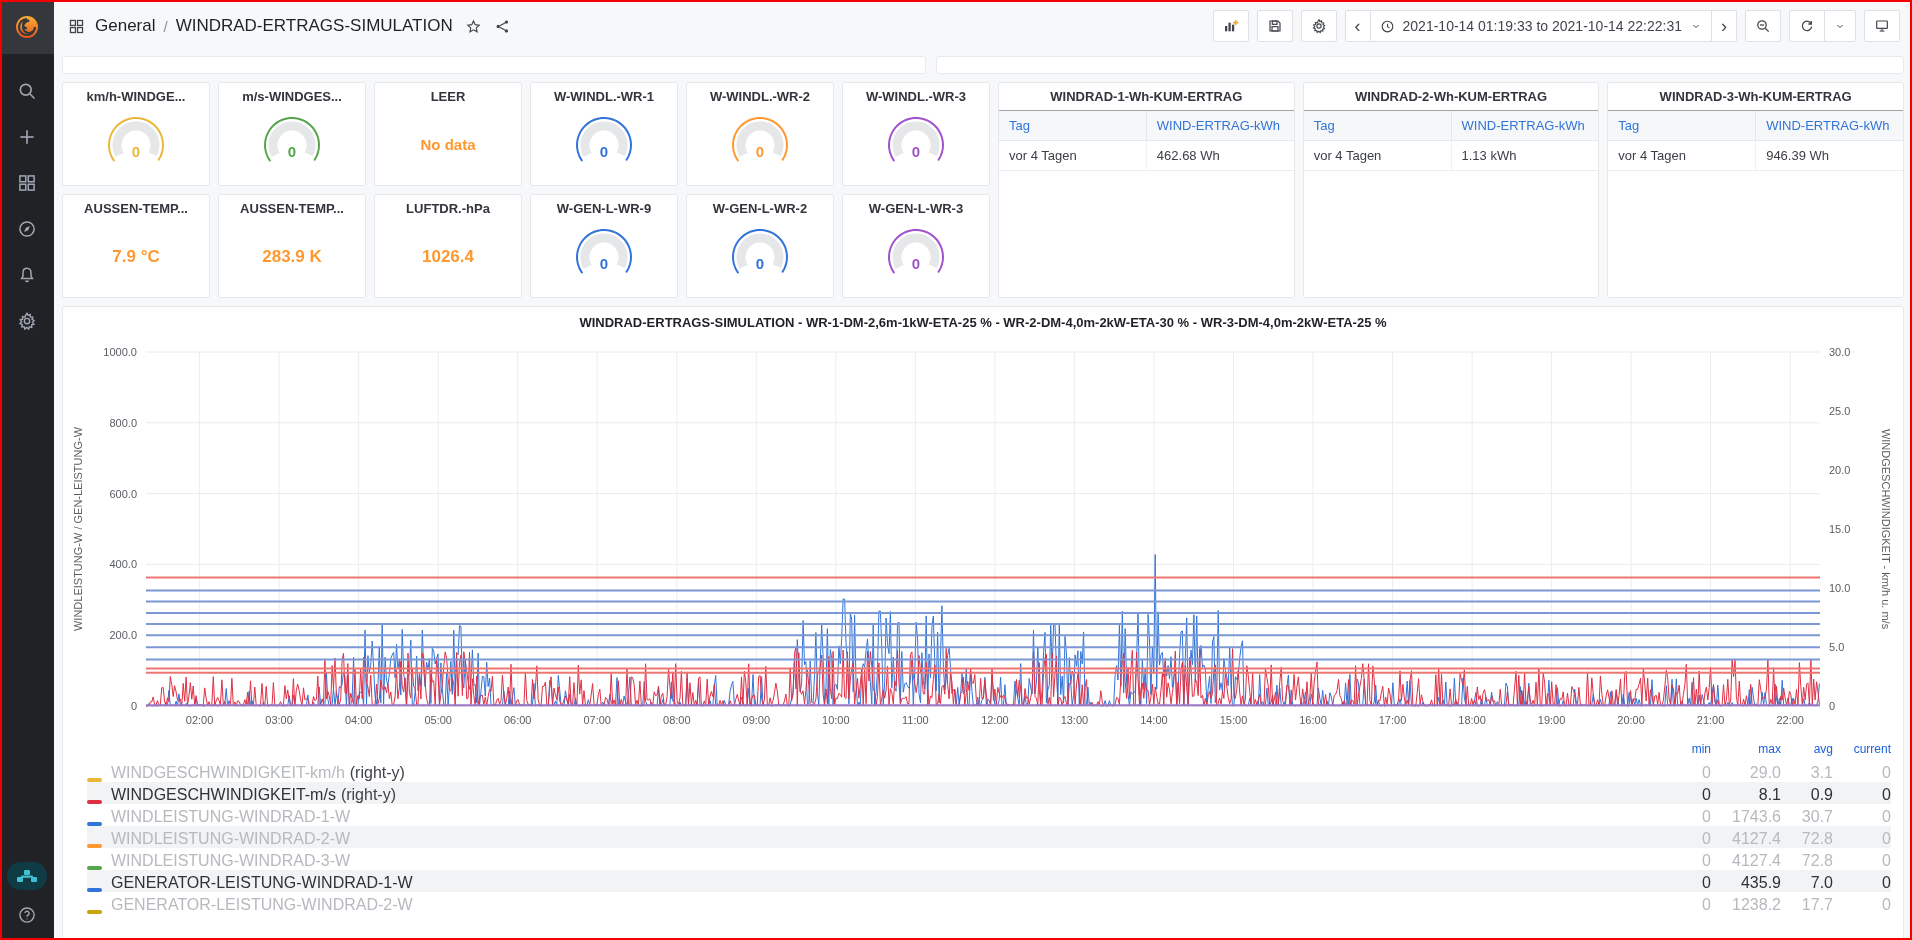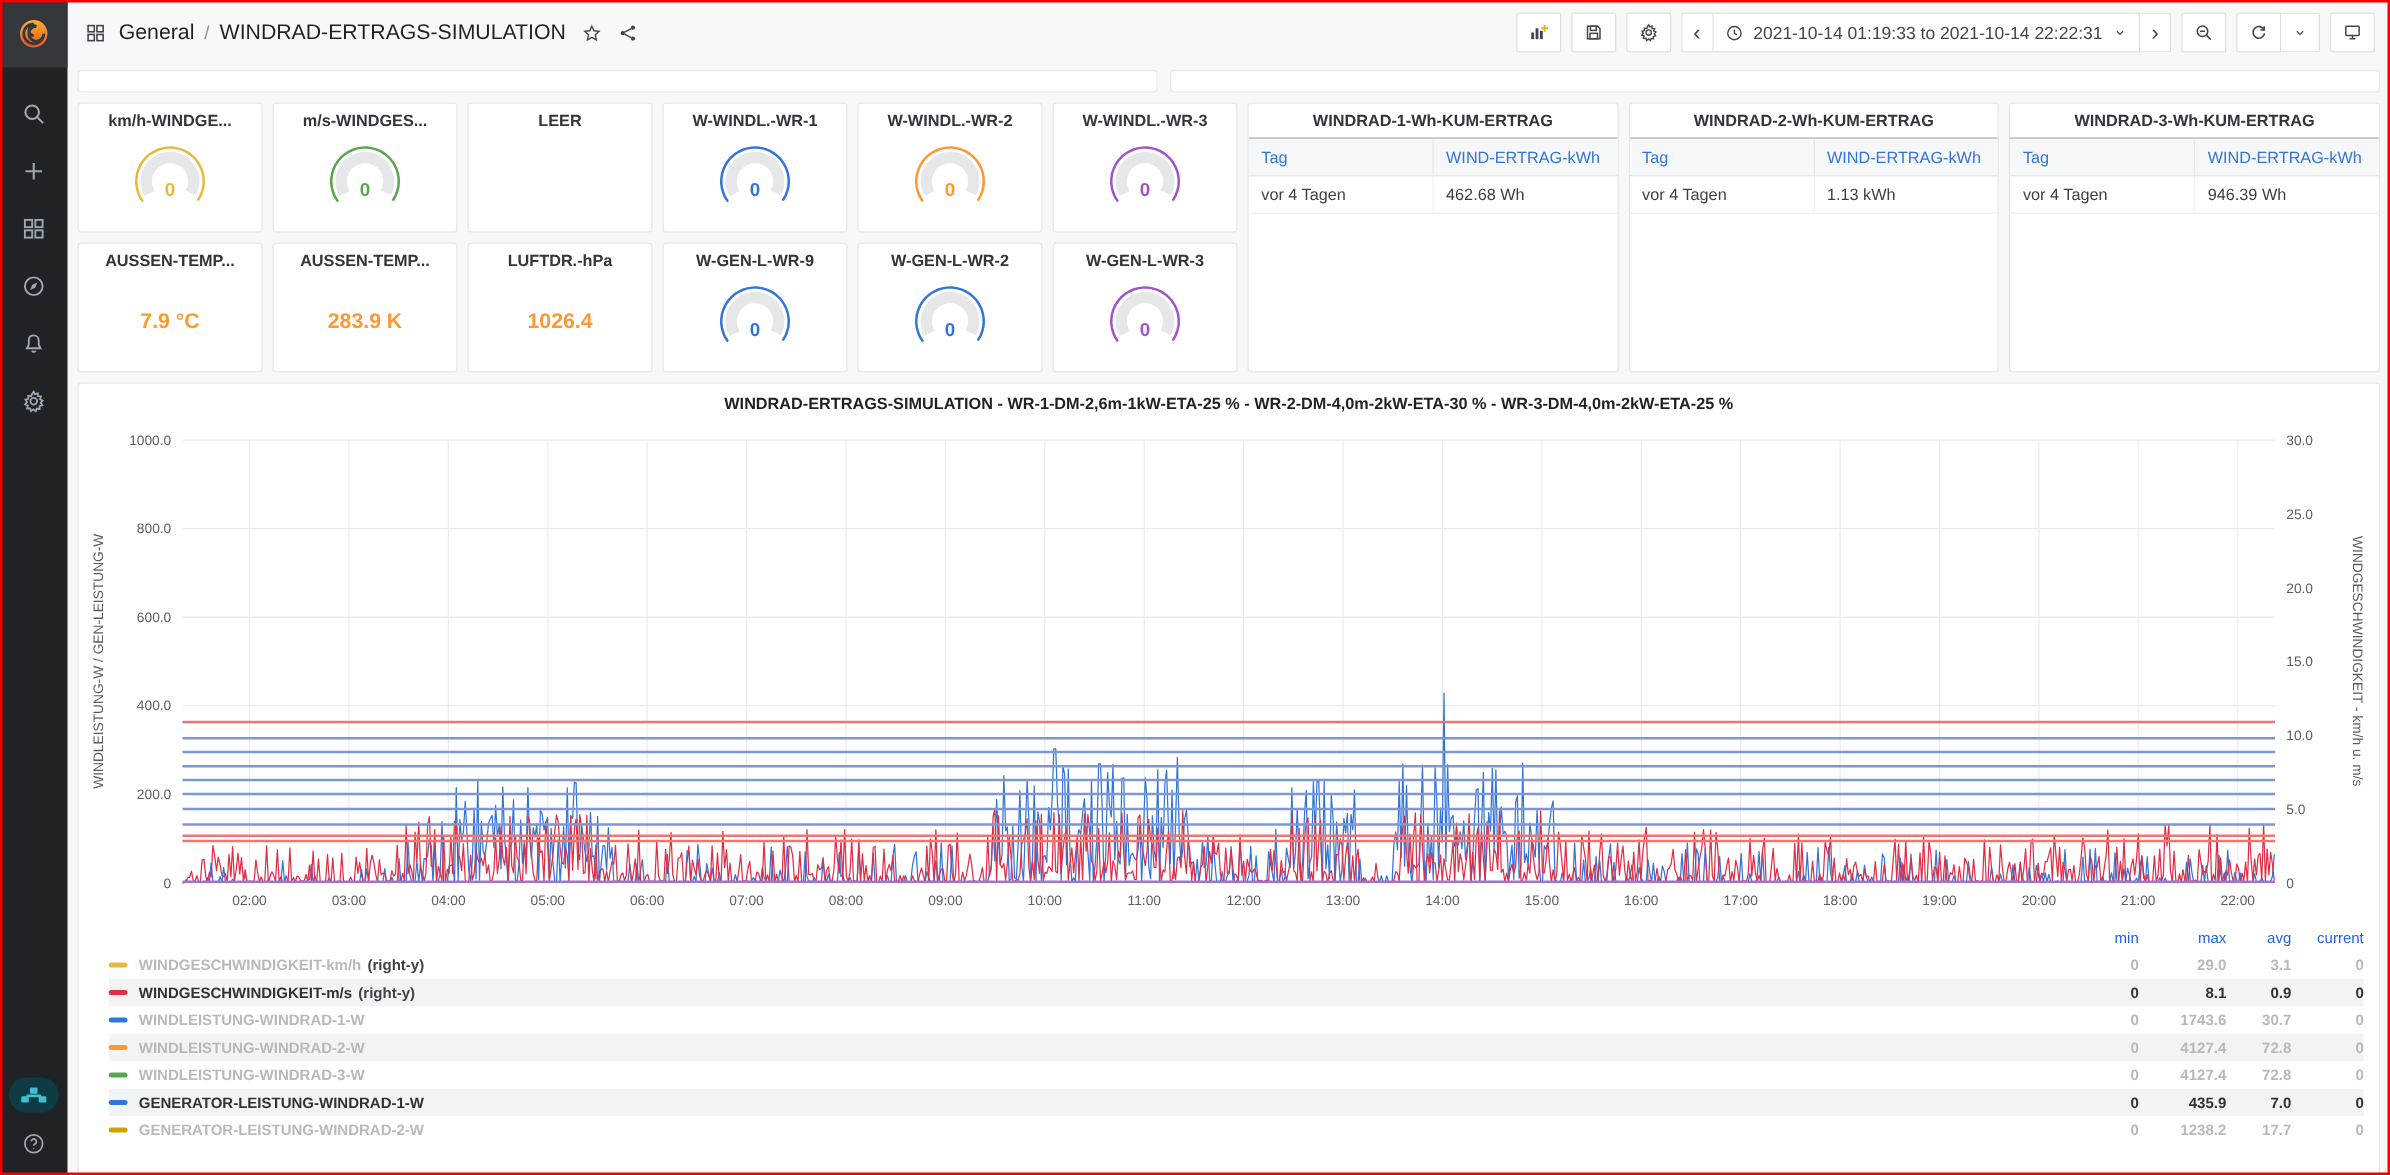--- a/index.html
+++ b/index.html
@@ -60,21 +60,21 @@
   
   .chart-panel{margin-top:8px;background:#fff;border:1px solid #e4e7ec;border-radius:3px;height:650px;box-sizing:border-box;}
   .chart-title{font-size:13px;font-weight:600;color:#1f2126;text-align:center;padding:8px 0 2px 0;cursor:pointer;}
   .chart-svg-wrap{width:1830px;margin:0 auto;}
   svg text.tick{font-size:11px;fill:#5a5d63;font-family:"Liberation Sans",sans-serif;}
   svg text.axis-label{font-size:11px;fill:#5a5d63;font-family:"Liberation Sans",sans-serif;}
 
   .legend{padding:4px 12px 0 24px;}
   .lheader{display:flex;align-items:flex-start;height:18px;font-size:12px;font-weight:400;}
   .lheader .lcell{color:#1f62e0;cursor:pointer;}
-  .lrow{display:flex;align-items:center;height:22px;font-size:12px;font-weight:bold;}
+  .lrow{display:flex;align-items:flex-end;height:22px;font-size:16px;}
   .lrow.zebra{background:#f2f3f5;}
   .lswatch{width:15px;height:4px;border-radius:2px;margin-right:9px;flex:none;cursor:pointer;}
   .lname{cursor:pointer;}
   .lname.dim{color:#b6b9be;}
   .lname.active{color:#303237;}
   .lsuffix{color:#3f4248;margin-left:5px;}
   .lspace{flex:1;}
   .lcell{width:66px;text-align:right;flex:none;}
   .lcell.w-max{width:70px;}
   .lcell.w-avg{width:52px;}
@@ -278,20 +278,21 @@
         <div class="gauge-wrap">
           <svg width="80" height="60" viewBox="0 0 80 60">
             <path d="M17.9,46.5 L 15.9,43.3 L 14.5,39.8 L 13.5,36.2 L 13.0,32.4 L 13.1,28.6 L 13.7,24.9 L 14.8,21.3 L 16.4,17.9 L 18.4,14.8 L 20.9,11.9 L 23.8,9.4 L 26.9,7.4 L 30.3,5.8 L 33.9,4.7 L 37.6,4.1 L 41.4,4.0 L 45.2,4.5 L 48.8,5.5 L 52.3,6.9 L 55.5,8.9 L 58.4,11.3 L 61.0,14.0 L 63.1,17.1 L 64.9,20.5 L 66.1,24.0 L 66.8,27.7 L 67.0,31.5 L 66.7,35.2 L 65.8,38.9 L 64.5,42.4 L 62.6,45.7" stroke="#56A64B" stroke-width="2" fill="none" stroke-linecap="round"></path>
             <path d="M23.7,40.8 L 22.5,38.4 L 21.6,35.9 L 21.1,33.3 L 21.0,30.7 L 21.2,28.0 L 21.8,25.4 L 22.8,23.0 L 24.1,20.7 L 25.7,18.5 L 27.5,16.7 L 29.7,15.1 L 32.0,13.8 L 34.4,12.8 L 37.0,12.2 L 39.7,12.0 L 42.3,12.1 L 44.9,12.6 L 47.4,13.5 L 49.8,14.7 L 52.0,16.2 L 53.9,18.0 L 55.6,20.1 L 56.9,22.4 L 58.0,24.8 L 58.7,27.4 L 59.0,30.0 L 58.9,32.7 L 58.5,35.3 L 57.7,37.8 L 56.6,40.2" stroke="#e6e7e9" stroke-width="9" fill="none"></path>
             <text x="40" y="43" text-anchor="middle" font-size="15" font-weight="bold" fill="#56A64B" font-family="Liberation Sans, sans-serif">0</text>
           </svg>
         </div>
       </div>
       <div class="panel stat-panel">
         <div class="panel-title">LEER</div>
+        <div class="nodata">No data</div>
       </div>
       <div class="panel stat-panel">
         <div class="panel-title">W-WINDL.-WR-1</div>
         <div class="gauge-wrap">
           <svg width="80" height="60" viewBox="0 0 80 60">
             <path d="M17.9,46.5 L 15.9,43.3 L 14.5,39.8 L 13.5,36.2 L 13.0,32.4 L 13.1,28.6 L 13.7,24.9 L 14.8,21.3 L 16.4,17.9 L 18.4,14.8 L 20.9,11.9 L 23.8,9.4 L 26.9,7.4 L 30.3,5.8 L 33.9,4.7 L 37.6,4.1 L 41.4,4.0 L 45.2,4.5 L 48.8,5.5 L 52.3,6.9 L 55.5,8.9 L 58.4,11.3 L 61.0,14.0 L 63.1,17.1 L 64.9,20.5 L 66.1,24.0 L 66.8,27.7 L 67.0,31.5 L 66.7,35.2 L 65.8,38.9 L 64.5,42.4 L 62.6,45.7" stroke="#3274D9" stroke-width="2" fill="none" stroke-linecap="round"></path>
             <path d="M23.7,40.8 L 22.5,38.4 L 21.6,35.9 L 21.1,33.3 L 21.0,30.7 L 21.2,28.0 L 21.8,25.4 L 22.8,23.0 L 24.1,20.7 L 25.7,18.5 L 27.5,16.7 L 29.7,15.1 L 32.0,13.8 L 34.4,12.8 L 37.0,12.2 L 39.7,12.0 L 42.3,12.1 L 44.9,12.6 L 47.4,13.5 L 49.8,14.7 L 52.0,16.2 L 53.9,18.0 L 55.6,20.1 L 56.9,22.4 L 58.0,24.8 L 58.7,27.4 L 59.0,30.0 L 58.9,32.7 L 58.5,35.3 L 57.7,37.8 L 56.6,40.2" stroke="#e6e7e9" stroke-width="9" fill="none"></path>
             <text x="40" y="43" text-anchor="middle" font-size="15" font-weight="bold" fill="#3274D9" font-family="Liberation Sans, sans-serif">0</text>
           </svg>
         </div>

